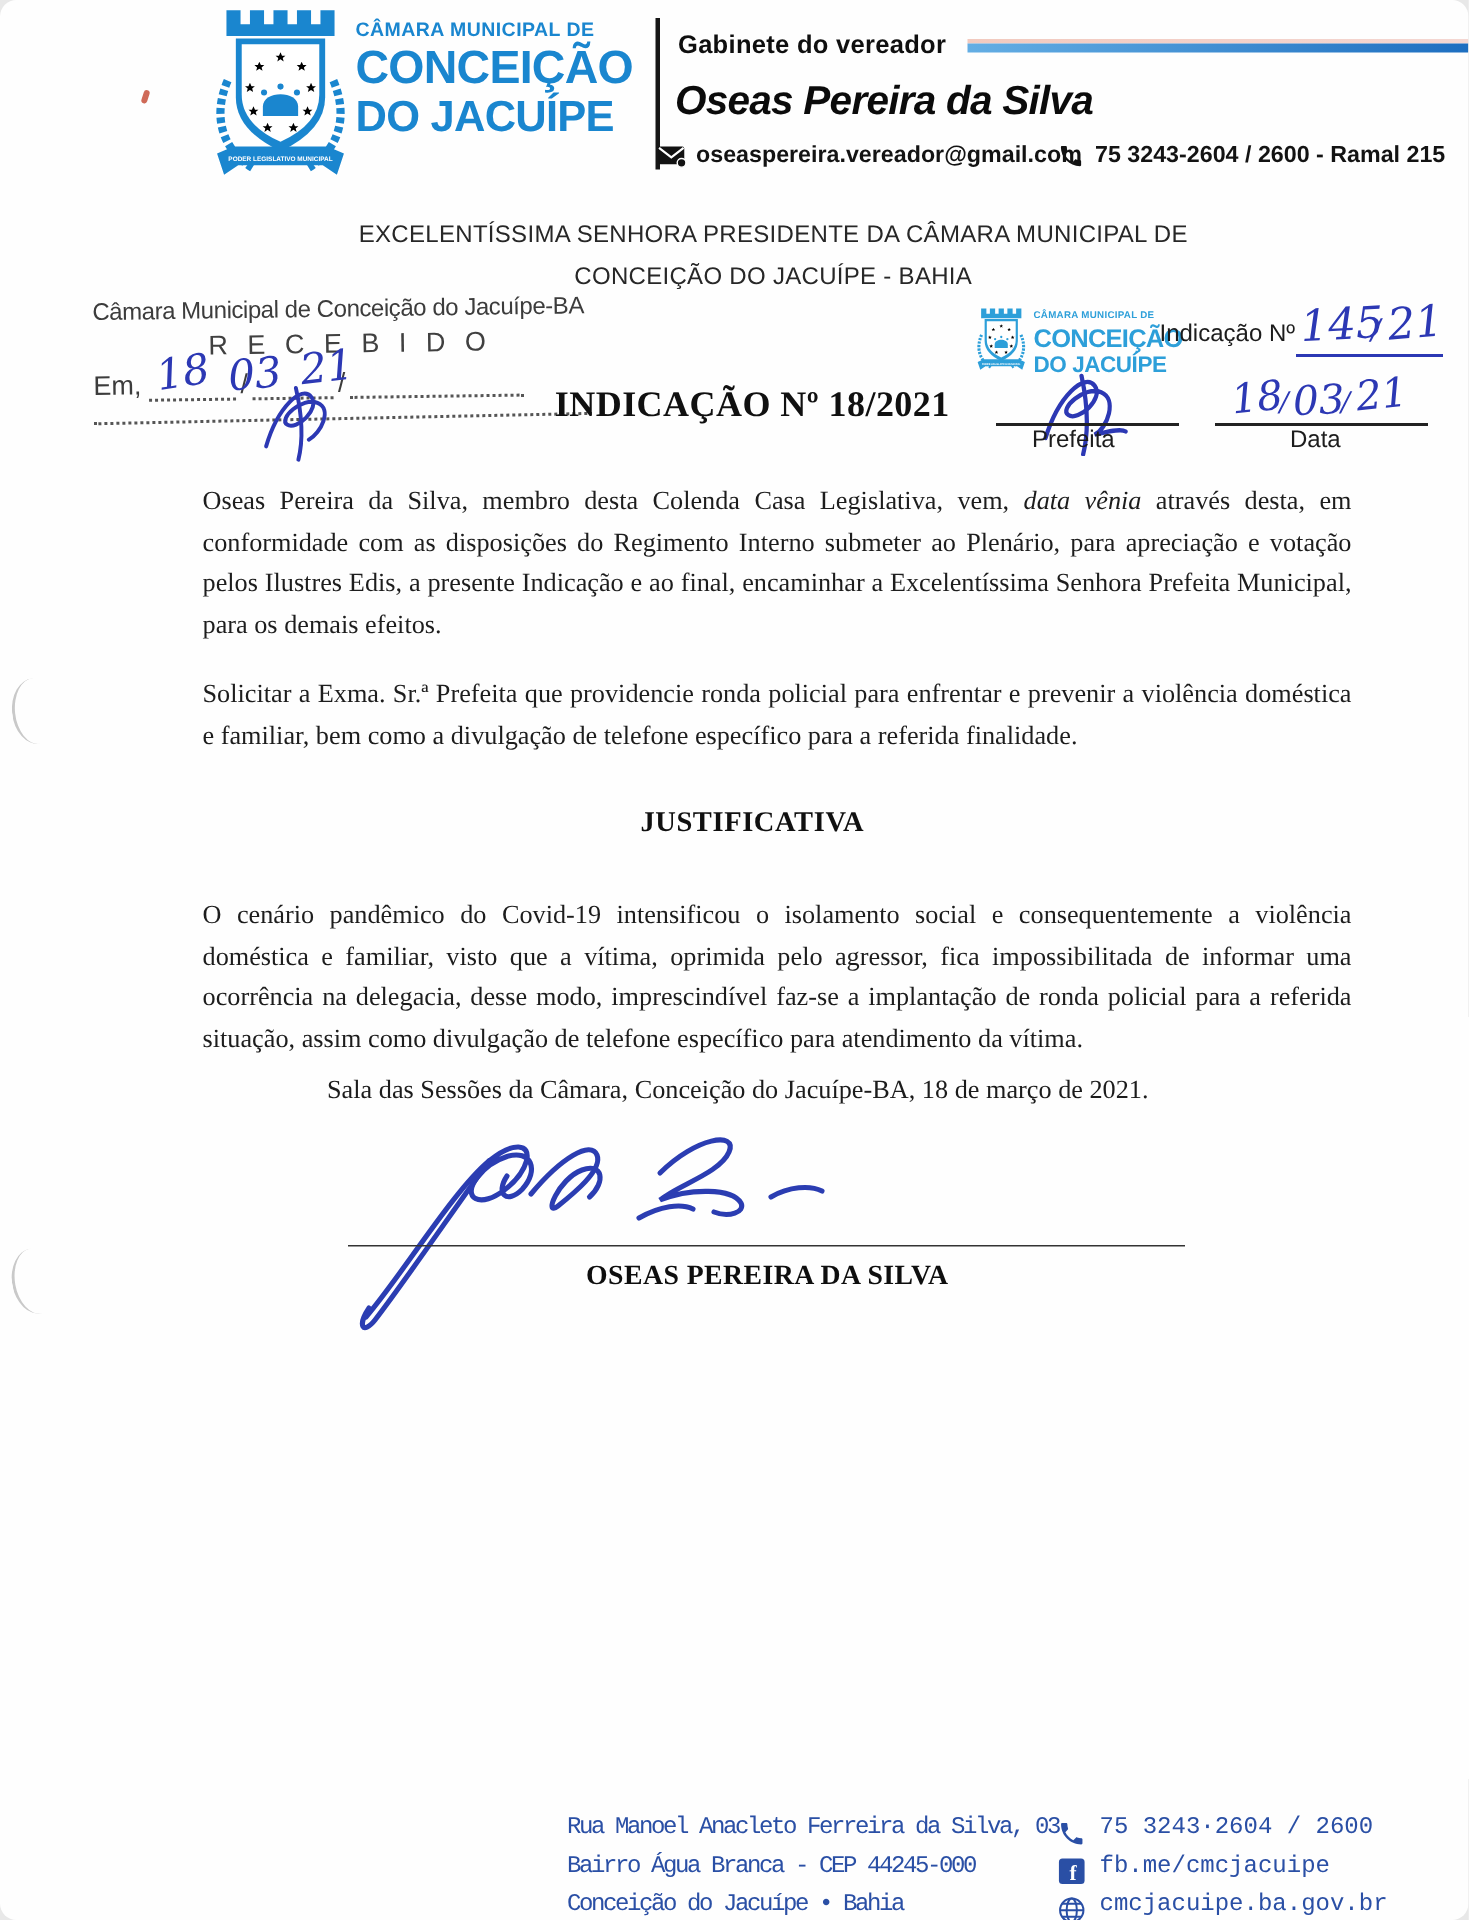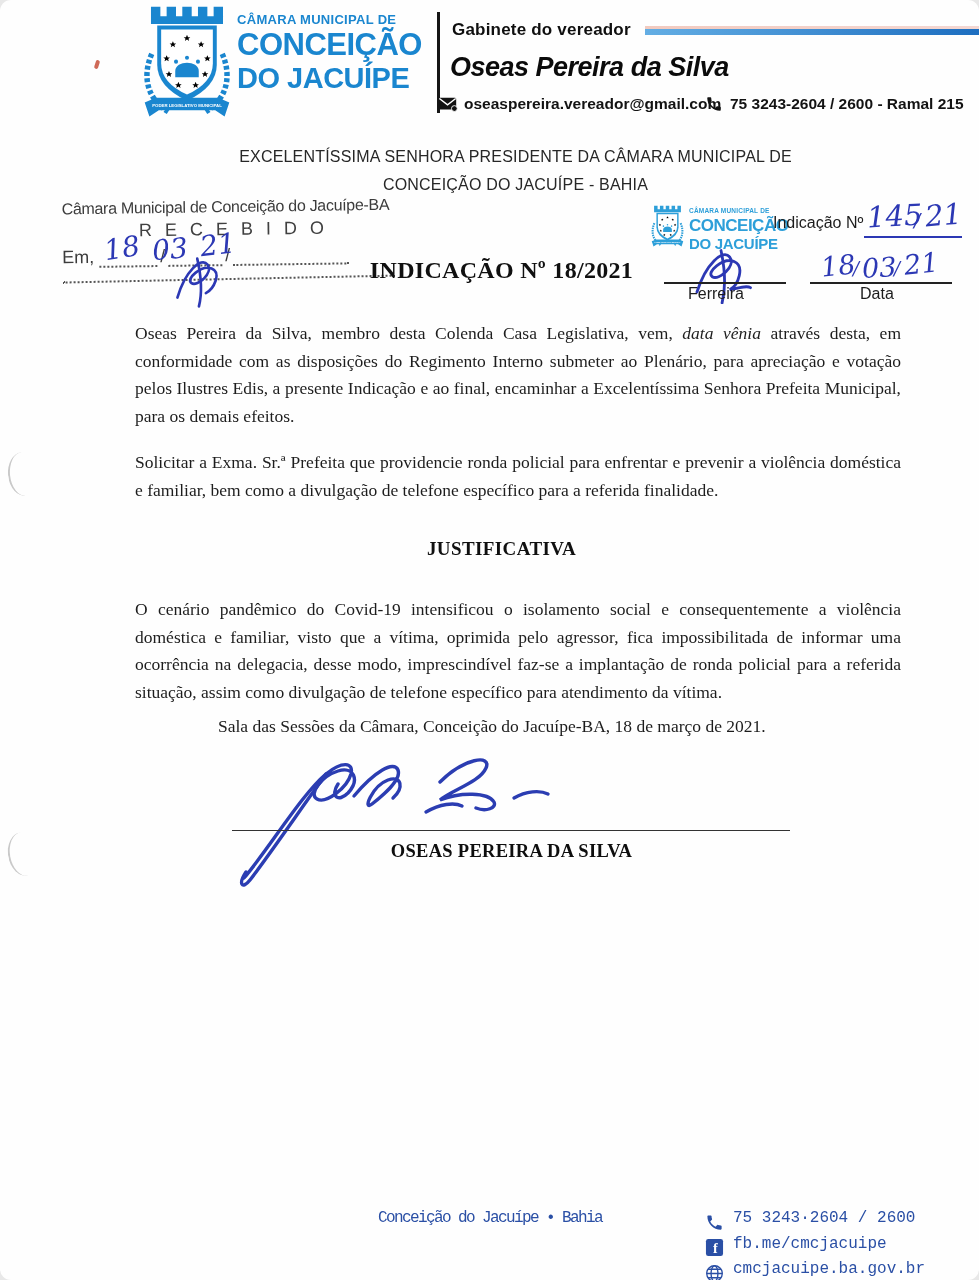--- a/index.html
+++ b/index.html
@@ -211,21 +211,21 @@
     <span class="hw ps-num">145</span>
     <span class="hw ps-sep">/</span>
     <span class="hw ps-numyr">21</span>
     <svg class="rubrica rubrica-serv" viewBox="0 0 60 55">
       <g stroke="currentColor" stroke-width="2.6" fill="none" stroke-linecap="round">
         <path d="M8,44 C16,18 32,4 38,12 C44,20 28,34 22,30 C16,26 32,12 42,16 C52,20 46,38 38,42 C46,40 54,38 57,40"></path>
         <path d="M30,6 C33,20 35,38 31,54"></path>
       </g>
     </svg>
     <div class="ps-servline"></div>
-    <div class="ps-serv-label">Ferreira</div>
+    <div class="ps-serv-label">Prefeita</div>
     <span class="hw ps-d1">18</span>
     <span class="hw ps-dsep1">/</span>
     <span class="hw ps-d2">03</span>
     <span class="hw ps-dsep2">/</span>
     <span class="hw ps-d3">21</span>
     <div class="ps-dateline"></div>
     <div class="ps-date-label">Data</div>
   </div>
 
   <div class="doc-title">INDICAÇÃO Nº 18/2021</div>
@@ -247,20 +247,22 @@
       <path d="M124,46 C144,22 164,10 168,20 C172,30 152,46 142,54 C132,62 142,36 158,30 C172,25 174,38 163,48"></path>
       <path d="M210,32 C234,8 262,4 256,18 C250,32 222,40 210,50 C230,42 258,42 264,52 C267,58 256,62 246,58"></path>
       <path d="M196,62 C210,54 224,52 232,56"></path>
       <path d="M284,48 C296,41 310,40 318,44"></path>
     </g>
   </svg>
   <div class="sig-line"></div>
   <div class="signer-name">OSEAS PEREIRA DA SILVA</div>
 
   <div class="footer-left">
+    <div>Rua Manoel Anacleto Ferreira da Silva, 03</div>
+    <div>Bairro Água Branca - CEP 44245-000</div>
     <div>Conceição do Jacuípe • Bahia</div>
   </div>
   <div class="footer-right">
     <div class="f-row">
       <svg class="ficon" viewBox="0 0 24 24">
         <path fill="#2a4fa5" d="M6.6,10.8c1.5,2.9,3.8,5.2,6.7,6.7l2.2-2.2c0.3-0.3,0.7-0.4,1-0.2c1.1,0.4,2.3,0.6,3.5,0.6c0.6,0,1,0.4,1,1V20c0,0.6-0.4,1-1,1C10.6,21,3,13.4,3,4c0-0.6,0.4-1,1-1h3.3c0.6,0,1,0.4,1,1c0,1.2,0.2,2.4,0.6,3.5c0.1,0.3,0,0.7-0.2,1L6.6,10.8z"></path>
       </svg>
       <span>75 3243·2604 / 2600</span>
     </div>
     <div class="f-row">

